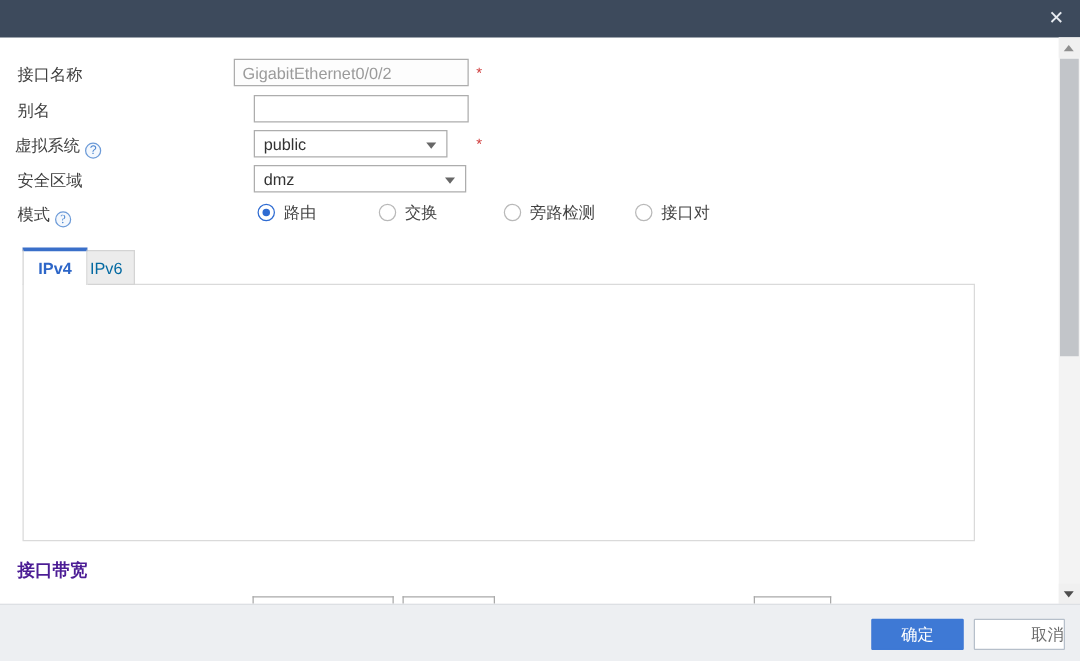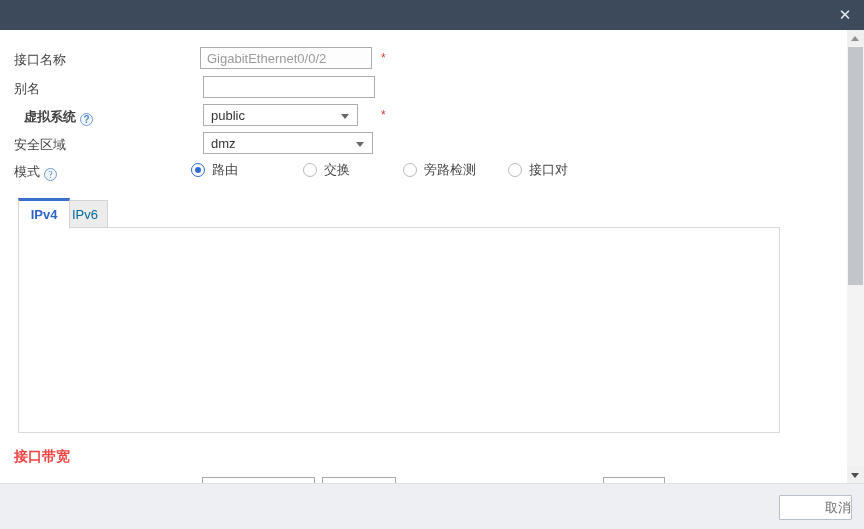--- a/index.html
+++ b/index.html
@@ -34,21 +34,21 @@
   .tab-active { background:#fff; border:1px solid #d4d4d4; border-bottom:none; border-top:3px solid #3a6fc9; color:#2d66c8; font-weight:bold; z-index:3; }
   .tab-idle { background:#ececec; border:1px solid #d4d4d4; color:#0369a1; z-index:2; }
   .panel { border:1px solid #dadada; background:#fff; z-index:1; }
 
   .ta { border:1px solid #adadad; font-size:13px; color:#333; padding:4px 6px; resize:none; font-family:"Liberation Sans","DejaVu Sans",sans-serif; }
   .hint { font-size:12px; color:#4d4d4d; line-height:16px; }
 
   .chk { width:14px; height:14px; border:1px solid #a9a9a9; background:#fff; cursor:pointer; }
   .chk-lbl { font-size:13.5px; font-weight:bold; color:#3b3b3b; cursor:pointer; }
 
-  .section-title { font-size:14px; font-weight:bold; color:#ef4444; }
+  .section-title { font-size:14px; font-weight:bold; color:#4c1d95; }
   .cutbox { border:1px solid #a9a9a9; border-bottom:none; background:#fff; height:6px; }
 
   
   .sb-track { left:847px; top:30px; width:17px; height:453px; background:#f3f3f3; }
   .sb-btn { position:absolute; left:0; width:17px; height:16px; background:#f0f0f0; }
   .sb-thumb { position:absolute; left:1px; top:17px; width:15px; height:238px; background:#c2c5c9; }
   .tri-up { position:absolute; left:4px; top:6px; width:0; height:0; border-left:4px solid transparent; border-right:4px solid transparent; border-bottom:5px solid #8f8f8f; }
   .tri-down { position:absolute; left:4px; top:6px; width:0; height:0; border-left:4px solid transparent; border-right:4px solid transparent; border-top:5px solid #4d4d4d; }
 
   
@@ -58,41 +58,41 @@
   .btn-cancel { left:779px; width:73px; background:#fff; color:#6b6b6b; border:1px solid #b6bfca;text-align:right; }
 </style>
 </head>
 <body>
 
 <div class="abs hdr">
   <div class="abs hdr-close">✕</div>
 </div>
 
 <div class="abs lbl" style="left:14px; top:51px;">接口名称</div>
-<input class="abs txt" style="left: 200px; top: 47px; width: 172px;" disabled="" value="GigabitEthernet0/0/2">
+<input class="abs txt" style="left: 187px; top: 47px; width: 188px;" disabled="" value="GigabitEthernet0/0/2">
 <div class="abs star" style="left:381px; top:51px;">*</div>
 
 <div class="abs lbl" style="left:14px; top:80px;">别名</div>
 <input class="abs txt" style="left: 203px; top: 76px; width: 172px;" value="">
 
-<div class="abs lbl" style="left:24px; top:108px;font-weight:bold;"><span>虚拟系统</span><span class="help">?</span></div>
+<div class="abs lbl" style="left:12px; top:108px;"><span>虚拟系统</span><span class="help">?</span></div>
 <div class="abs sel" style="left:203px; top:104px; width:155px;">
   <span class="val">public</span>
   <span class="arr"></span>
 </div>
 <div class="abs star" style="left:381px; top:108px;">*</div>
 
 <div class="abs lbl" style="left:14px; top:136px;">安全区域</div>
 <div class="abs sel" style="left:203px; top:132px; width:170px;">
   <span class="val">dmz</span>
   <span class="arr"></span>
 </div>
 
 <div class="abs lbl" style="left:14px; top:163px;font-family:Liberation Serif, serif;"><span>模式</span><span class="help">?</span></div>
-<div class="radio on" style="left:191px; top:161px;font-family:Liberation Serif, serif;">
+<div class="radio on" style="left:206px; top:161px;font-family:Liberation Serif, serif;">
     <span class="rdot"></span>
     <span class="lbl">路由</span>
   </div>
 <div class="radio" style="left:303px; top:161px;">
     <span class="rdot"></span>
     <span class="lbl">交换</span>
   </div>
 <div class="radio" style="left:403px; top:161px;">
     <span class="rdot"></span>
     <span class="lbl">旁路检测</span>
@@ -149,14 +149,15 @@
   <div class="sb-btn" style="top:0;">
       <span class="tri-up"></span>
     </div>
   <div class="sb-thumb"></div>
   <div class="sb-btn" style="top:437px;">
       <span class="tri-down"></span>
     </div>
 </div>
 
 <div class="abs footer">
+  <div class="btn btn-ok">确定</div>
   <div class="btn btn-cancel">取消</div>
 </div>
 
 </body></html>

